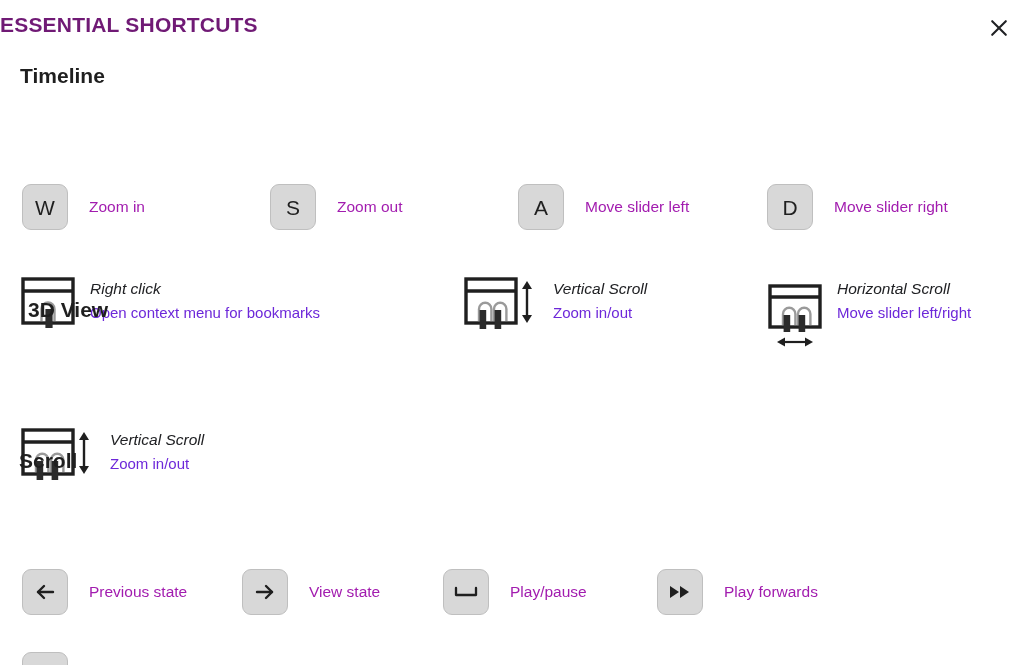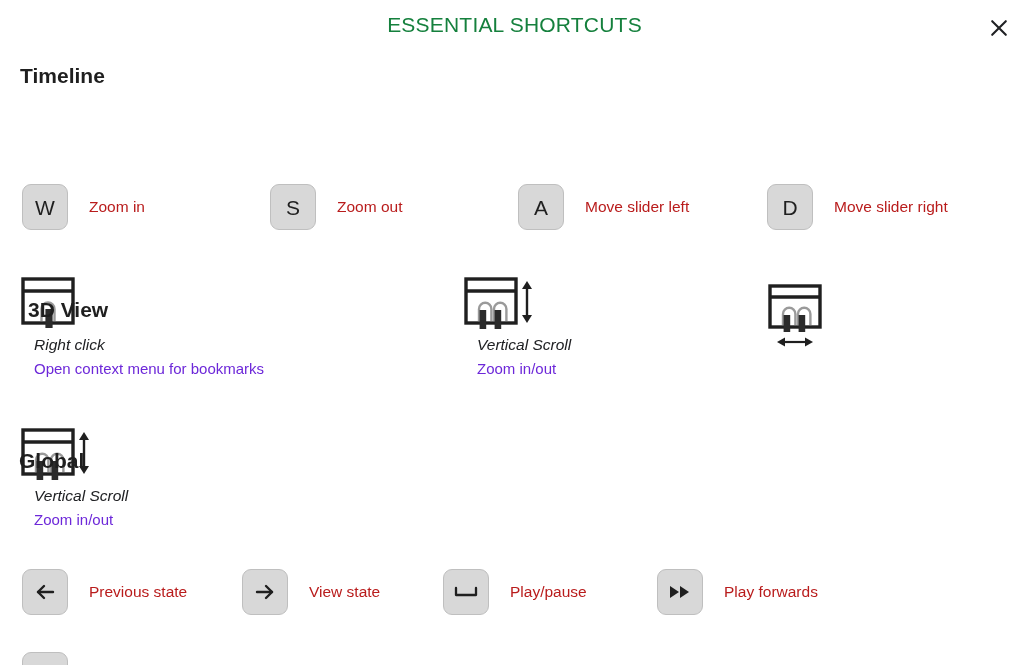--- a/index.html
+++ b/index.html
@@ -19,25 +19,24 @@
   
   .header {
     position: relative;
     height: 56px;
   }
   .dialog-title {
     position: absolute;
     left: 0;
     right: 0;
     top: 13px;
-    text-align: center;
     font-size: 21px;
-    font-weight: normal;
+    font-weight: bold;
     letter-spacing: 0.2px;
-    color: #15803d;
+    color: #701a75;
   }
   .close-button {
     position: absolute;
     right: 14px;
     top: 12px;
     width: 32px;
     height: 32px;
     display: flex;
     align-items: center;
     justify-content: center;
@@ -58,21 +57,21 @@
   .row {
     position: relative;
     padding-left: 19px;
   }
 
   .entry {
     position: absolute;
     display: flex;
     align-items: center;
   }
-  .entry.topalign { align-items: flex-start; flex-direction: column; }
+  .entry.topalign { align-items: flex-start; }
 
   
   .keycap {
     width: 46px;
     height: 46px;
     border-radius: 9px;
     background: #d8d8d8;
     border: 1px solid #bfbfbf;
     box-sizing: border-box;
     display: flex;
@@ -83,21 +82,21 @@
   }
   .keycap .kl {
     font-size: 21px;
     color: #1f1f1f;
     line-height: 1;
   }
   .keycap svg { display: block; }
 
   .label {
     font-size: 15.5px;
-    color: #b91c1c;
+    color: #a21caf;
     margin-left: 21px;
     white-space: nowrap;
     line-height: 1.45;
   }
 
   
   .mouse-icon {
     flex: 0 0 auto;
     display: block;
   }
@@ -212,20 +211,24 @@
         <path d="M16 41 V30 a6.2 6.2 0 0 1 12.4 0 V41" fill="#ffffff" stroke="#9a9a9a" stroke-width="2.4"></path>
         <rect x="16.6" y="31" width="6.6" height="17" fill="#2b2b2b"></rect>
         <path d="M31 41 V30 a6.2 6.2 0 0 1 12.4 0 V41" fill="#ffffff" stroke="#9a9a9a" stroke-width="2.4"></path>
         <rect x="31.6" y="31" width="6.6" height="17" fill="#2b2b2b"></rect>
         <g stroke="#1f1f1f" stroke-width="2.2" fill="#1f1f1f">
           <line x1="16" y1="58" x2="40" y2="58"></line>
           <path d="M10 58 L18 53.5 L18 62.5 Z" stroke="none"></path>
           <path d="M46 58 L38 53.5 L38 62.5 Z" stroke="none"></path>
         </g>
       </svg>
+    </span>
+    <span class="mouse-label">
+      <span class="ml-action">Horizontal Scroll</span>
+      <span class="ml-desc">Move slider left/right</span>
     </span>
   </div>
 </div>
 
 <h2 class="section-title" style="position:absolute; top:298px; left:9px;">3D View</h2>
 
 <div class="row">
   <div class="entry topalign" style="left:20px; top:372px;">
     <span class="mouse-icon">
       <svg width="76" height="52" viewBox="0 0 76 52" aria-hidden="true">
@@ -242,21 +245,21 @@
         </g>
       </svg>
     </span>
     <span class="mouse-label">
       <span class="ml-action">Vertical Scroll</span>
       <span class="ml-desc">Zoom in/out</span>
     </span>
   </div>
 </div>
 
-<h2 class="section-title" style="position:absolute; top:449px; left:0;">Global</h2>
+<h2 class="section-title" style="position:absolute; top:449px; left:0;">Scroll</h2>
 
 <div class="row">
 
   <div class="entry" style="left:22px; top:513px;">
     <div class="keycap">
       <span>
         <svg width="24" height="24" viewBox="0 0 24 24" aria-hidden="true">
           <line x1="20" y1="12" x2="5" y2="12" stroke="#1f1f1f" stroke-width="2.4" stroke-linecap="round"></line>
           <polyline points="11,6 5,12 11,18" fill="none" stroke="#1f1f1f" stroke-width="2.4" stroke-linecap="round" stroke-linejoin="round"></polyline>
         </svg>

